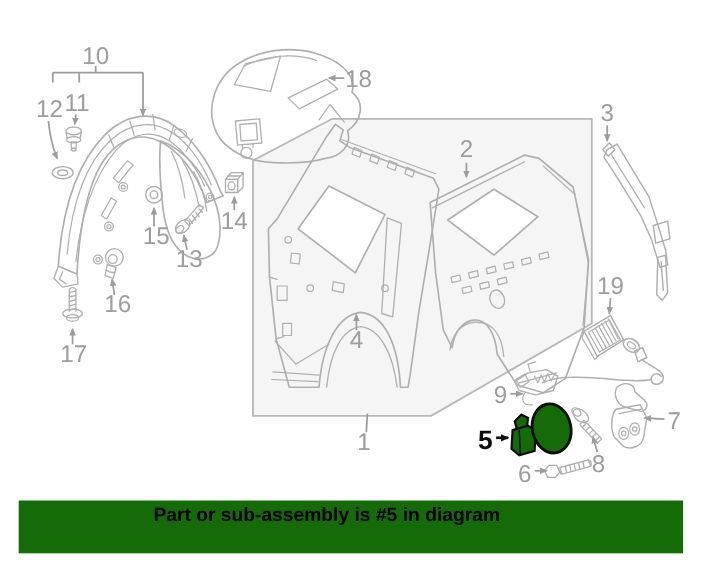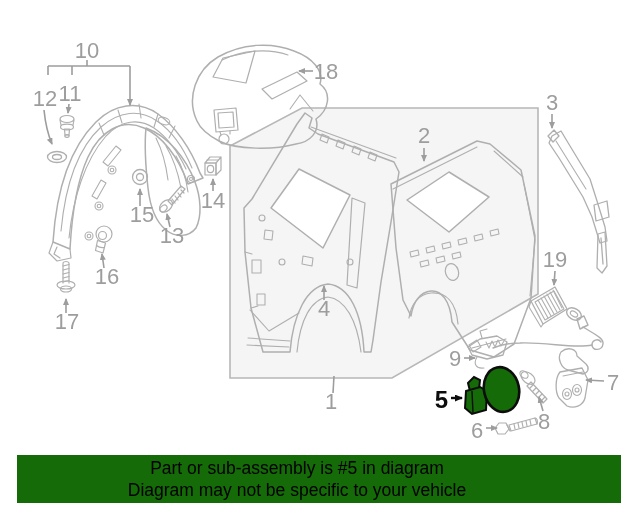--- a/index.html
+++ b/index.html
@@ -4,21 +4,21 @@
 <style>
   html,body{margin:0;padding:0;background:#fff;}
   .stage{position:relative;width:640px;height:512px;background:#ffffff;overflow:hidden;
          font-family:"Liberation Sans",sans-serif;}
   .stage svg{position:absolute;left:0;top:0;}
   .co{font-family:"Liberation Sans",sans-serif;font-size:22px;fill:#9d9d9d;}
   .co-hl{font-family:"Liberation Sans",sans-serif;font-size:24px;font-weight:bold;fill:#0d0d0d;}
   .banner{position:absolute;left:17px;top:455px;width:604px;height:48px;box-sizing:border-box;
           background:#156B08;color:#000;text-align:center;padding-top:2px;padding-right:44px;
           font-size:17.5px;line-height:22px;}
-  .banner-line{white-space:nowrap;}
+  .banner-line{white-space:nowrap;font-weight:bold;}
 </style>
 </head>
 <body>
 
 <div class="stage">
 <svg width="640" height="512" viewBox="0 0 640 512">
   <defs>
     <marker id="ah-gray" markerWidth="9" markerHeight="9" refX="6" refY="3" orient="auto" markerUnits="userSpaceOnUse">
       <path d="M0,0 L7,3 L0,6 Z" fill="#9d9d9d"></path>
     </marker>
@@ -269,15 +269,14 @@
     </g>
     <g>
       <text class="co" x="555" y="267" text-anchor="middle">19</text>
       <line x1="555" y1="271" x2="554" y2="285" stroke="#9d9d9d" stroke-width="1.6" marker-end="url(#ah-gray)"></line>
     </g>
   </g>
 </svg>
 
 <div class="banner">
   <div class="banner-line">Part or sub-assembly is #5 in diagram</div>
-  <div class="banner-line">Diagram may not be specific to your vehicle</div>
 </div>
 </div>
 
 </body></html>

